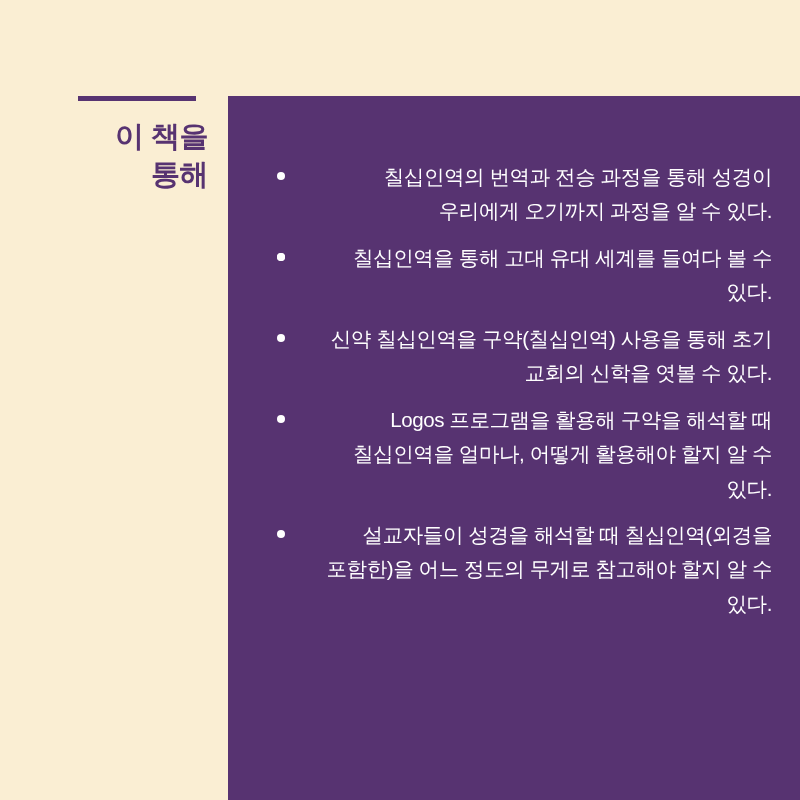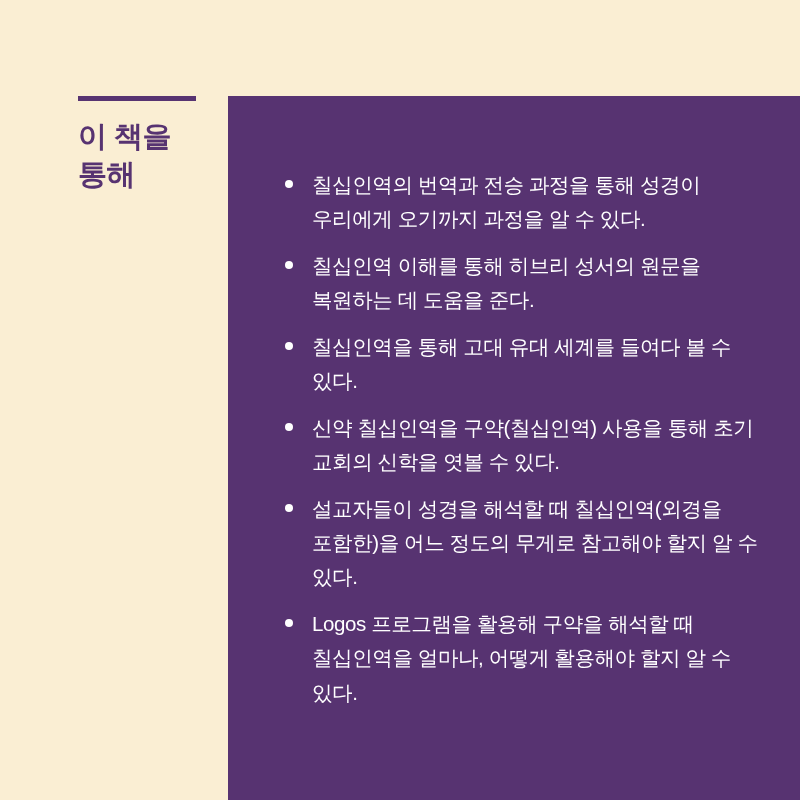--- a/index.html
+++ b/index.html
@@ -11,20 +11,21 @@
     height: 800px;
     font-family: "Liberation Sans", sans-serif;
     background: #faeed3;
     overflow: hidden;
   }
   .slide {
     position: relative;
     width: 800px;
     height: 800px;
     background: #faeed3;
+    text-align: right;
   }
   .panel {
     position: absolute;
     left: 228px;
     top: 96px;
     width: 572px;
     height: 704px;
     background: #573371;
   }
   .title-block {
@@ -45,21 +46,21 @@
     font-weight: bold;
     color: #573371;
     letter-spacing: -0.5px;
     white-space: pre-line;
   }
   .bullet-list {
     position: absolute;
     left: 264px;
     top: 152px;
     width: 500px;
-    margin: 16px;
+    margin: 8px;
     padding: 0;
     list-style: none;
   }
   .bullet-item {
     position: relative;
     padding-left: 32px;
     margin-bottom: 12px;
     color: #ffffff;
     font-size: 20.5px;
     line-height: 1.68;
@@ -89,33 +90,32 @@
 통해</div>
   </div>
 
   <ul class="bullet-list">
     <li class="bullet-item">
       <span class="bullet-dot"></span>
       <span>칠십인역의 번역과 전승 과정을 통해 성경이 우리에게 오기까지 과정을 알 수 있다.</span>
     </li>
     <li class="bullet-item">
       <span class="bullet-dot"></span>
-      <span>칠십인역 이해를 통해 히브리 성서의 원문을 복원하는 데 도움을 준다.</span>
     </li>
     <li class="bullet-item">
       <span class="bullet-dot"></span>
       <span>칠십인역을 통해 고대 유대 세계를 들여다 볼 수 있다.</span>
     </li>
     <li class="bullet-item">
       <span class="bullet-dot"></span>
       <span>신약 칠십인역을 구약(칠십인역) 사용을 통해 초기 교회의 신학을 엿볼 수 있다.</span>
     </li>
     <li class="bullet-item">
       <span class="bullet-dot"></span>
-      <span>설교자들이 성경을 해석할 때 칠십인역(외경을 포함한)을 어느 정도의 무게로 참고해야 할지 알 수 있다.</span>
+      <span>Logos 프로그램을 활용해 구약을 해석할 때 칠십인역을 얼마나, 어떻게 활용해야 할지 알 수 있다.</span>
     </li>
     <li class="bullet-item">
       <span class="bullet-dot"></span>
-      <span>Logos 프로그램을 활용해 구약을 해석할 때 칠십인역을 얼마나, 어떻게 활용해야 할지 알 수 있다.</span>
+      <span>설교자들이 성경을 해석할 때 칠십인역(외경을 포함한)을 어느 정도의 무게로 참고해야 할지 알 수 있다.</span>
     </li>
   </ul>
 
 </div>
 
 </body></html>

